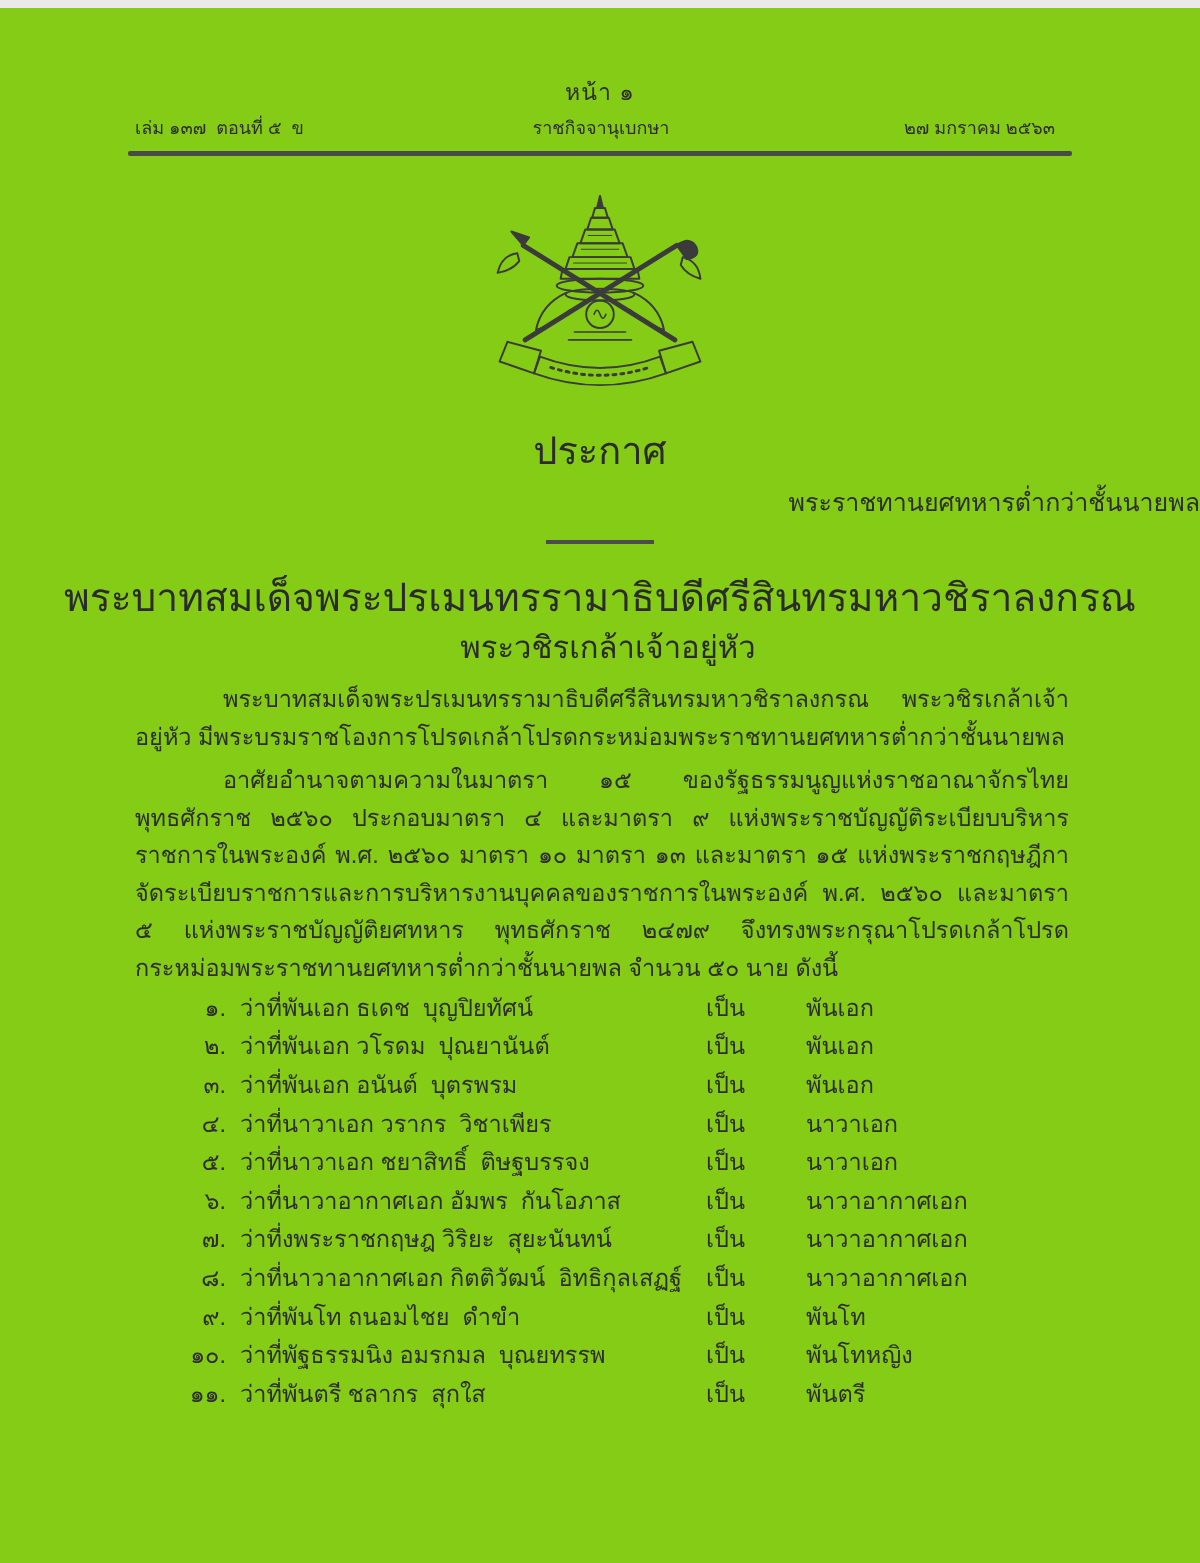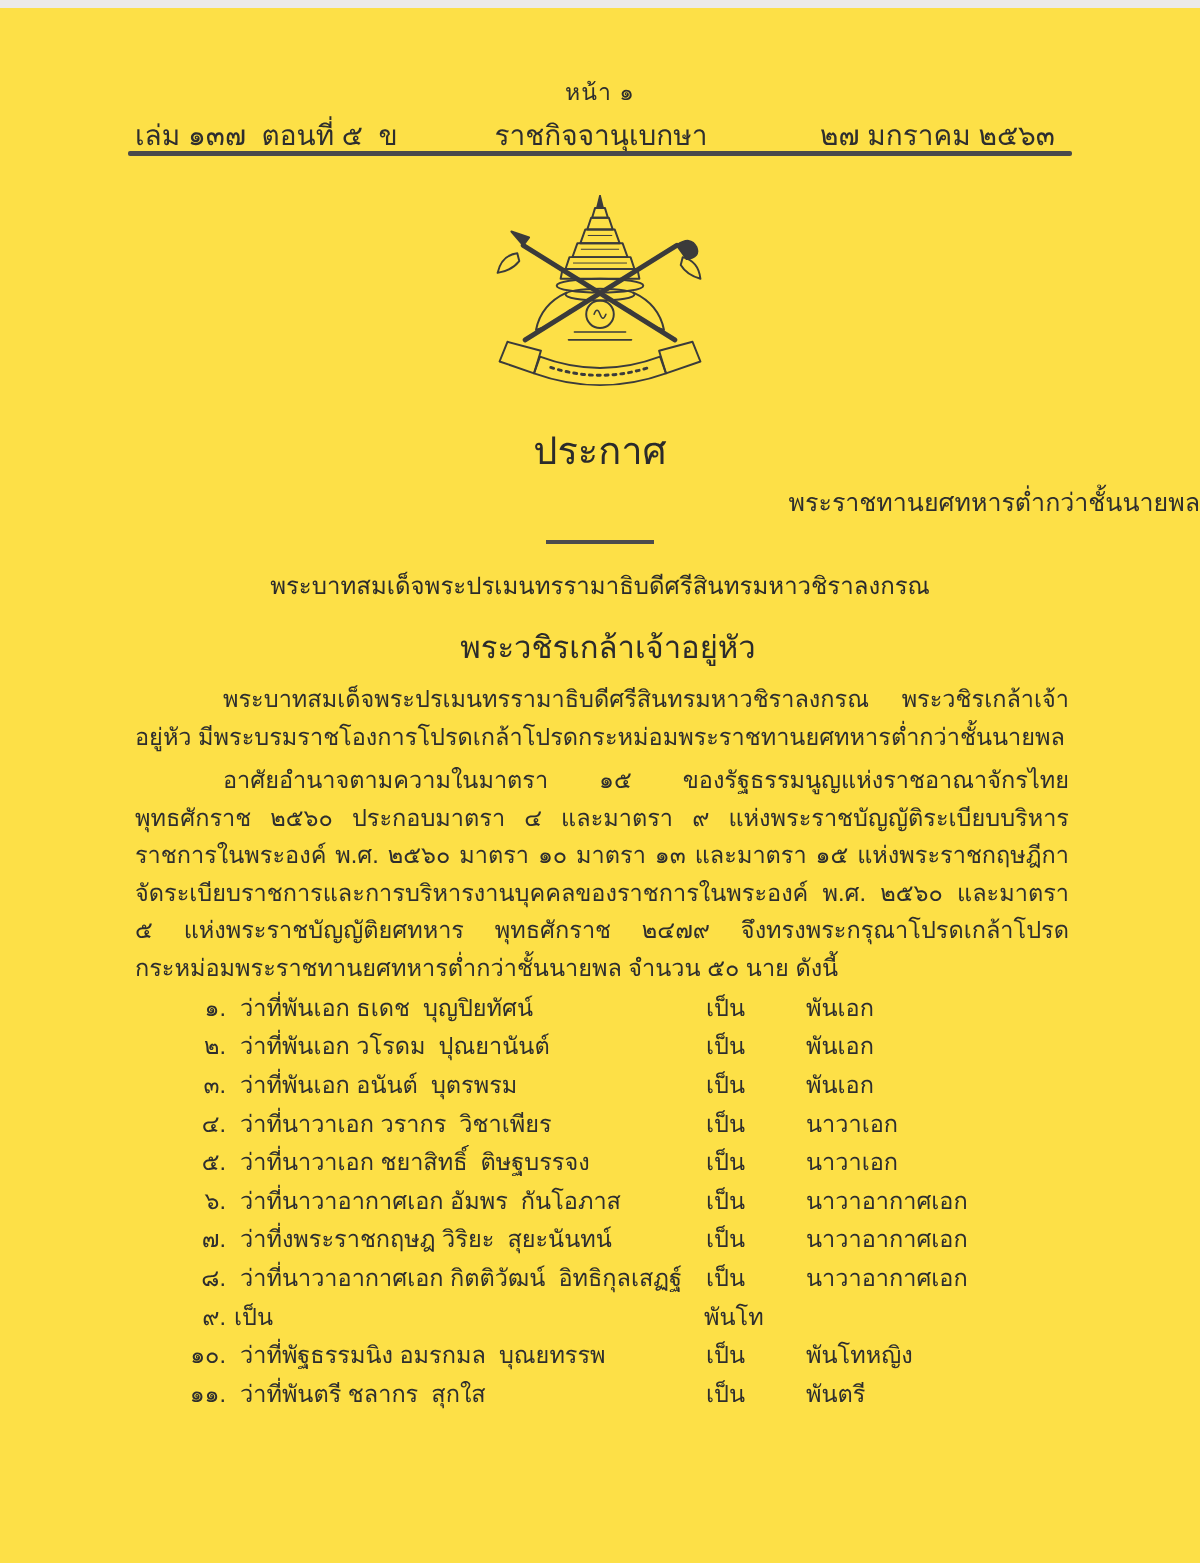--- a/index.html
+++ b/index.html
@@ -3,29 +3,29 @@
 <meta charset="utf-8">
 <style>
   html, body { margin: 0; padding: 0; }
   body {
     width: 1200px; height: 1563px;
     background: #ffffff;
     font-family: "Liberation Sans", "DejaVu Sans", sans-serif;
     color: #2e2e2e;
     -webkit-font-smoothing: antialiased;
   }
-  .page { position: relative; width: 1200px; height: 1563px; background: #fde047; overflow: hidden; }
+  .page { position: relative; width: 1200px; height: 1563px; background: #84cc16; overflow: hidden; }
   .scan-edge { position: absolute; top: 0; left: 0; width: 100%; height: 8px; background: #eceae9; }
 
   
   .page-label {
     position: absolute; top: 74px; left: 0; width: 100%;
     text-align: center; font-size: 23px; letter-spacing: 1px; white-space: pre-wrap;
   }
-  .header-row { position: absolute; top: 113px; left: 135px; right: 133px; height: 30px; font-size: 28px; text-decoration: underline; }
+  .header-row { position: absolute; top: 113px; left: 135px; right: 133px; height: 30px; font-size: 18px; text-decoration: underline; }
   .hdr-left  { position: absolute; left: 0; top: 0; white-space: pre-wrap; }
   .hdr-center{ position: absolute; left: 0; right: 0; top: 0; text-align: center; }
   .hdr-right { position: absolute; right: 12px; top: 0; white-space: pre-wrap; }
   .rule-thick {
     position: absolute; top: 151px; left: 128px; width: 944px; height: 5px;
     background: #4a4a4a; border-radius: 2px;
   }
 
   
   .emblem { position: absolute; top: 192px; left: 50%; transform: translateX(-50%); width: 256px; height: 212px; }
@@ -38,21 +38,21 @@
   .announce-subtitle {
     position: absolute; top: 482px; left: 0; width: 100%;
     text-align: right; font-size: 25px;
   }
   .rule-short {
     position: absolute; top: 540px; left: 50%; transform: translateX(-50%);
     width: 108px; height: 4px; background: #4c4c4c;
   }
   .royal-line1 {
     position: absolute; top: 566px; left: 0; width: 100%;
-    text-align: center; font-size: 24px; color: #2b2b2b;
+    text-align: center; font-size: 39px; color: #2b2b2b;
   }
   .royal-line2 {
     position: absolute; top: 622px; left: 0; width: 100%;
     text-align: center; font-size: 31px; color: #2b2b2b; padding-left: 8px;
   }
 
   
   .para {
     position: absolute; left: 135px; width: 934px;
     font-size: 23.5px; line-height: 37.5px;
@@ -183,20 +183,21 @@
       <span class="c-rank">นาวาอากาศเอก</span>
     </div>
     <div class="rank-row">
       <span class="c-no">๘.</span>
       <span class="c-name">ว่าที่นาวาอากาศเอก กิตติวัฒน์  อิทธิกุลเสฏฐ์</span>
       <span class="c-to">เป็น</span>
       <span class="c-rank">นาวาอากาศเอก</span>
     </div>
     <div class="rank-row">
       <span class="c-no">๙.</span>
+      <span class="c-name">ว่าที่พันโท ถนอมไชย  ดำขำ</span>
       <span class="c-to">เป็น</span>
       <span class="c-rank">พันโท</span>
     </div>
     <div class="rank-row">
       <span class="c-no">๑๐.</span>
       <span class="c-name">ว่าที่พัฐธรรมนิง อมรกมล  บุณยทรรพ</span>
       <span class="c-to">เป็น</span>
       <span class="c-rank">พันโทหญิง</span>
     </div>
     <div class="rank-row">

